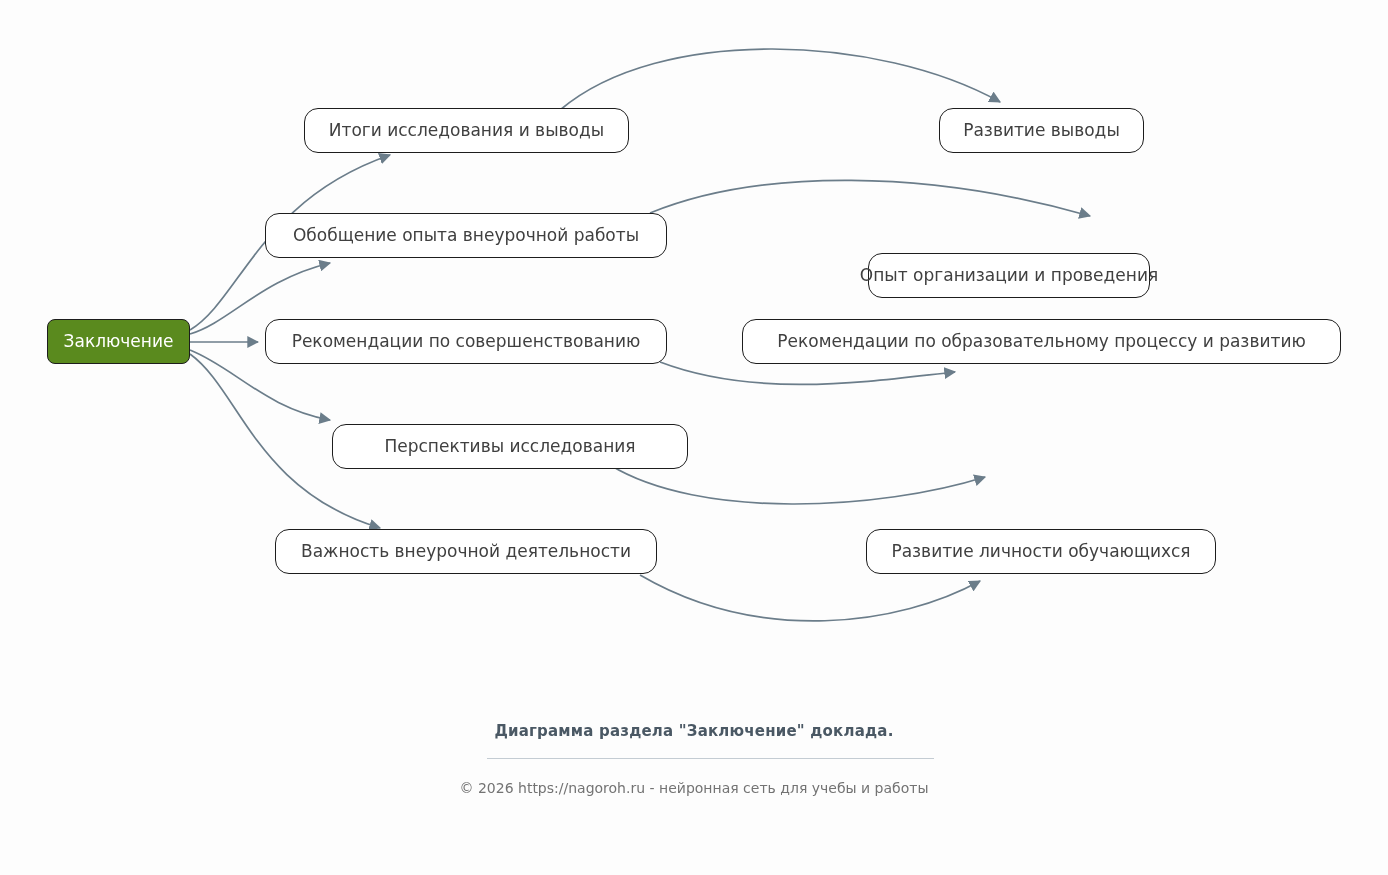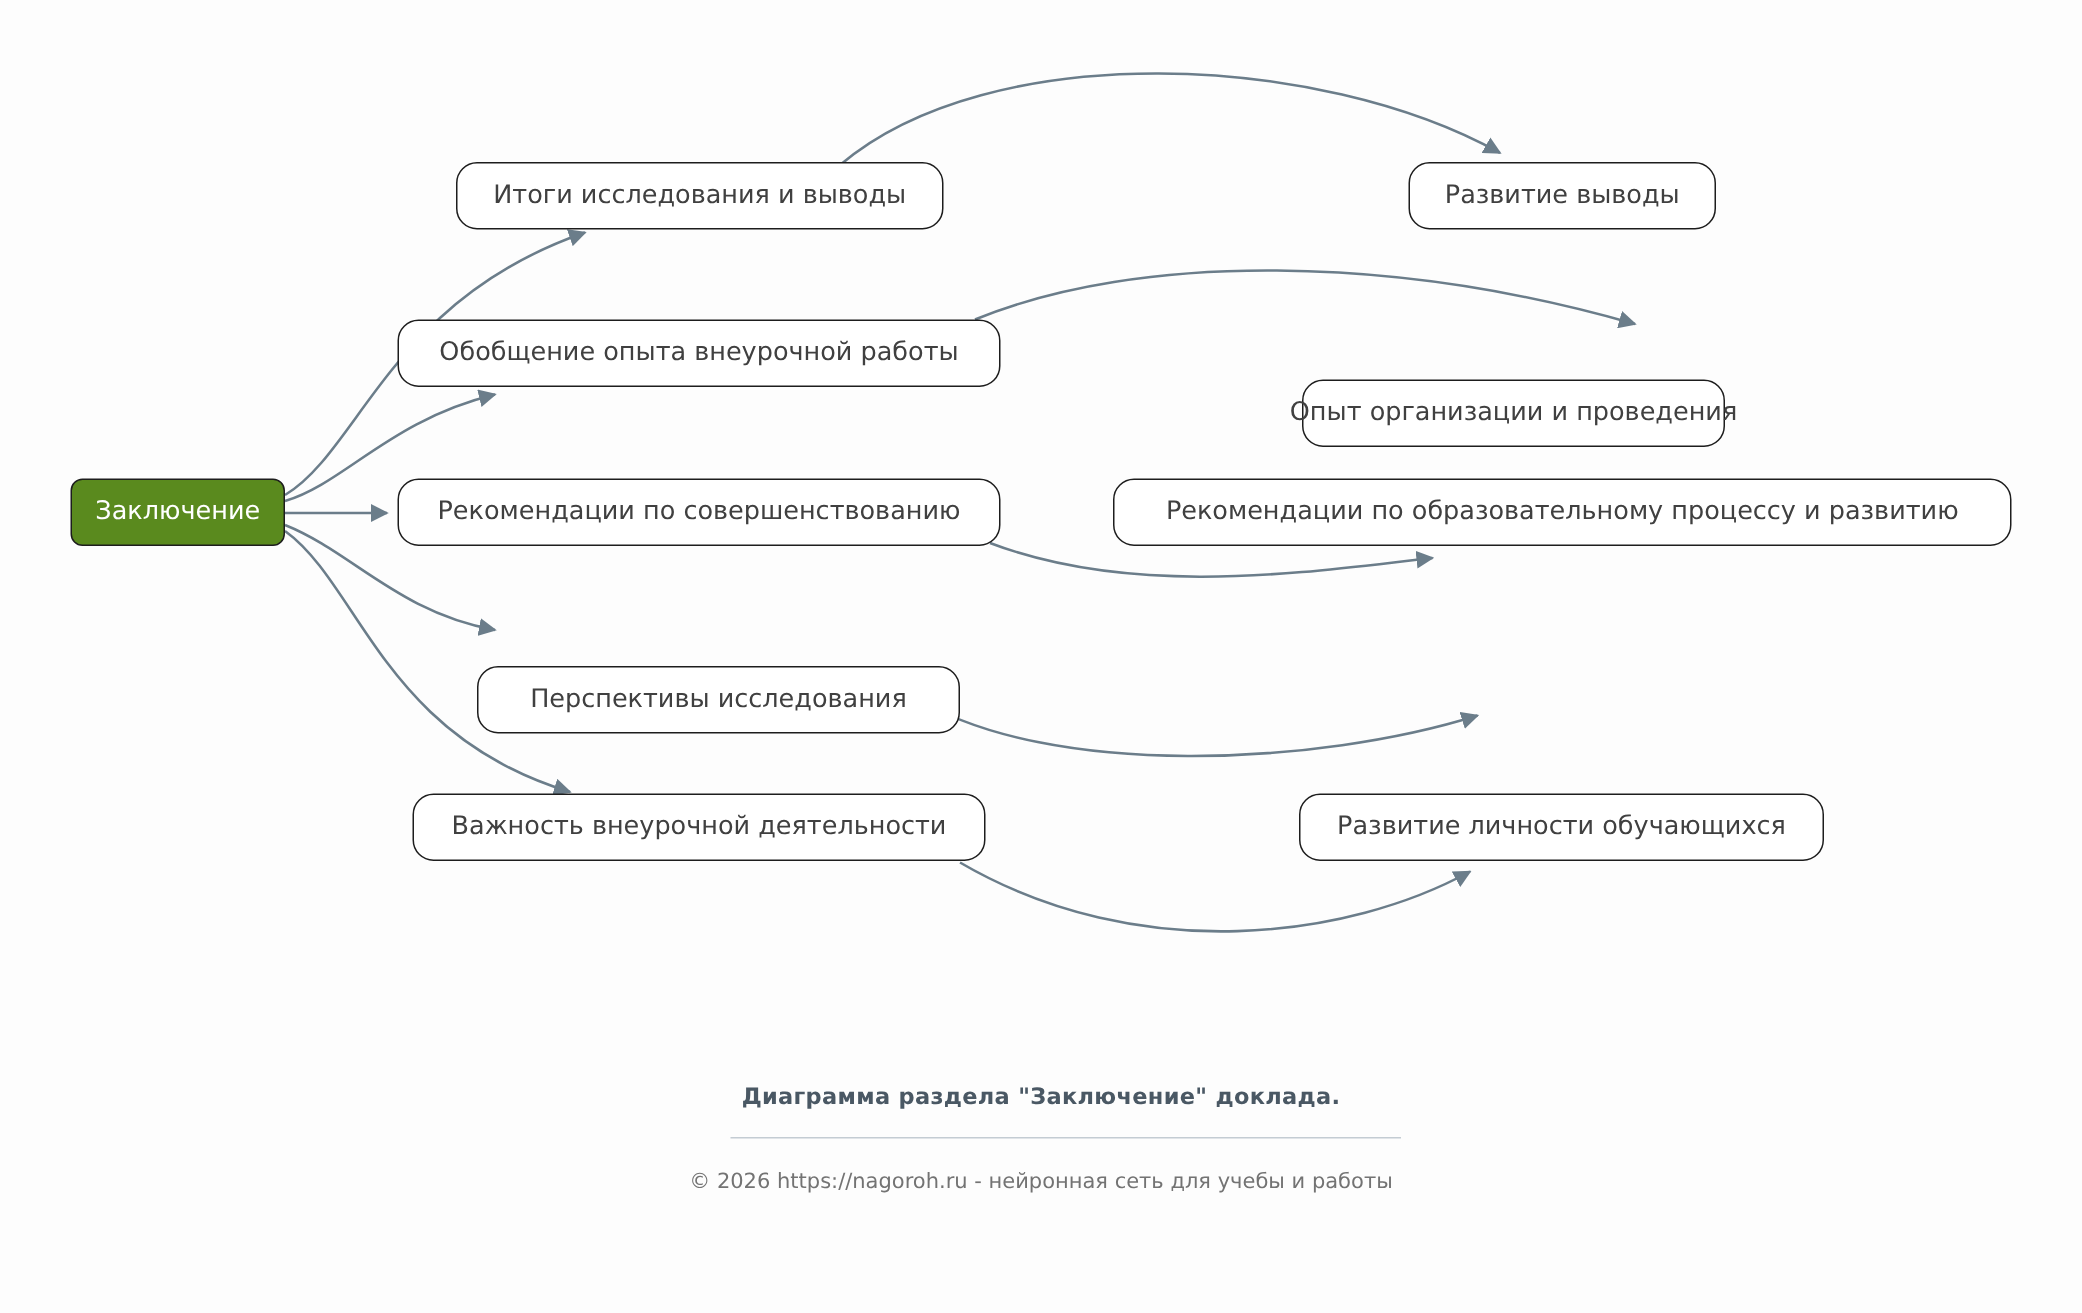--- a/index.html
+++ b/index.html
@@ -101,21 +101,21 @@
 
   <div class="node" style="left:304px; top:108px; width:325px; height:45px;">
     <span>Итоги исследования и выводы</span>
   </div>
   <div class="node" style="left:265px; top:319px; width:402px; height:45px;">
     <span>Рекомендации по совершенствованию</span>
   </div>
   <div class="node" style="left:265px; top:213px; width:402px; height:45px;">
     <span>Обобщение опыта внеурочной работы</span>
   </div>
-  <div class="node" style="left:318px; top:424px; width:322px; height:45px;margin-top:20px;">
+  <div class="node" style="left:332px; top:424px; width:356px; height:45px;">
     <span>Перспективы исследования</span>
   </div>
   <div class="node" style="left:275px; top:529px; width:382px; height:45px;">
     <span>Важность внеурочной деятельности</span>
   </div>
 
   <div class="node" style="left:939px; top:108px; width:205px; height:45px;">
     <span>Развитие выводы</span>
   </div>
   <div class="node" style="left:868px; top:213px; width:282px; height:45px;margin-top:40px;">

